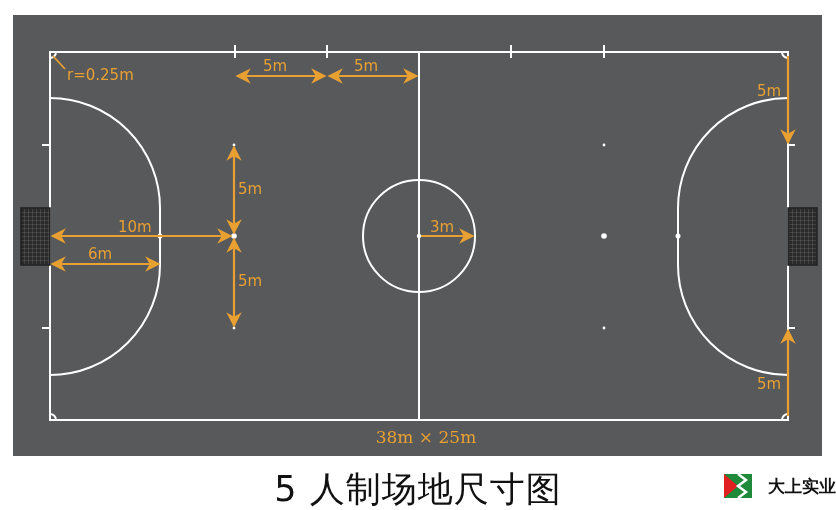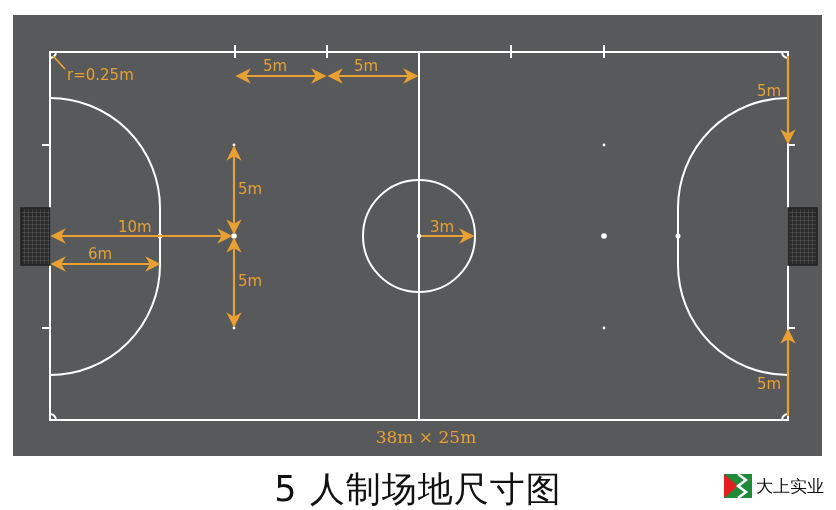--- a/index.html
+++ b/index.html
@@ -5,21 +5,21 @@
   html, body { margin: 0; padding: 0; background: #ffffff; }
   body { width: 836px; height: 510px; position: relative; overflow: hidden; font-family: "DejaVu Sans", sans-serif; }
   #pitch-svg { position: absolute; left: 0; top: 0; width: 836px; height: 460px; }
   .dim-label { font-family: "DejaVu Sans", sans-serif; font-size: 15px; fill: #e8a032; }
   .total-label { font-family: "DejaVu Serif", serif; font-size: 17px; fill: #e8a032; }
   .caption {
     position: absolute; left: 0; width: 836px; top: 466px; text-align: center;
     font-family: "DejaVu Sans", sans-serif; font-size: 35px; color: #111111; letter-spacing: 1px;
   }
   .logo { position: absolute; left: 724px; top: 474px; display: flex; align-items: center; }
-  .logo-text { font-family: "DejaVu Serif", serif; font-weight: normal; font-size: 17px; color: #111; margin-left: 4px; }
+  .logo-text { font-family: "DejaVu Serif", serif; font-weight: bold; font-size: 17px; color: #111; margin-left: 16px; }
 </style>
 </head>
 <body>
 
 <svg id="pitch-svg" viewBox="0 0 836 460" xmlns="http://www.w3.org/2000/svg">
   <defs>
     <pattern id="net" width="4" height="4" patternUnits="userSpaceOnUse">
       <rect width="4" height="4" fill="#2a2a2a"></rect>
       <path d="M0 0 H4 M0 0 V4" stroke="#7a7a7a" stroke-width="0.6"></path>
     </pattern>

